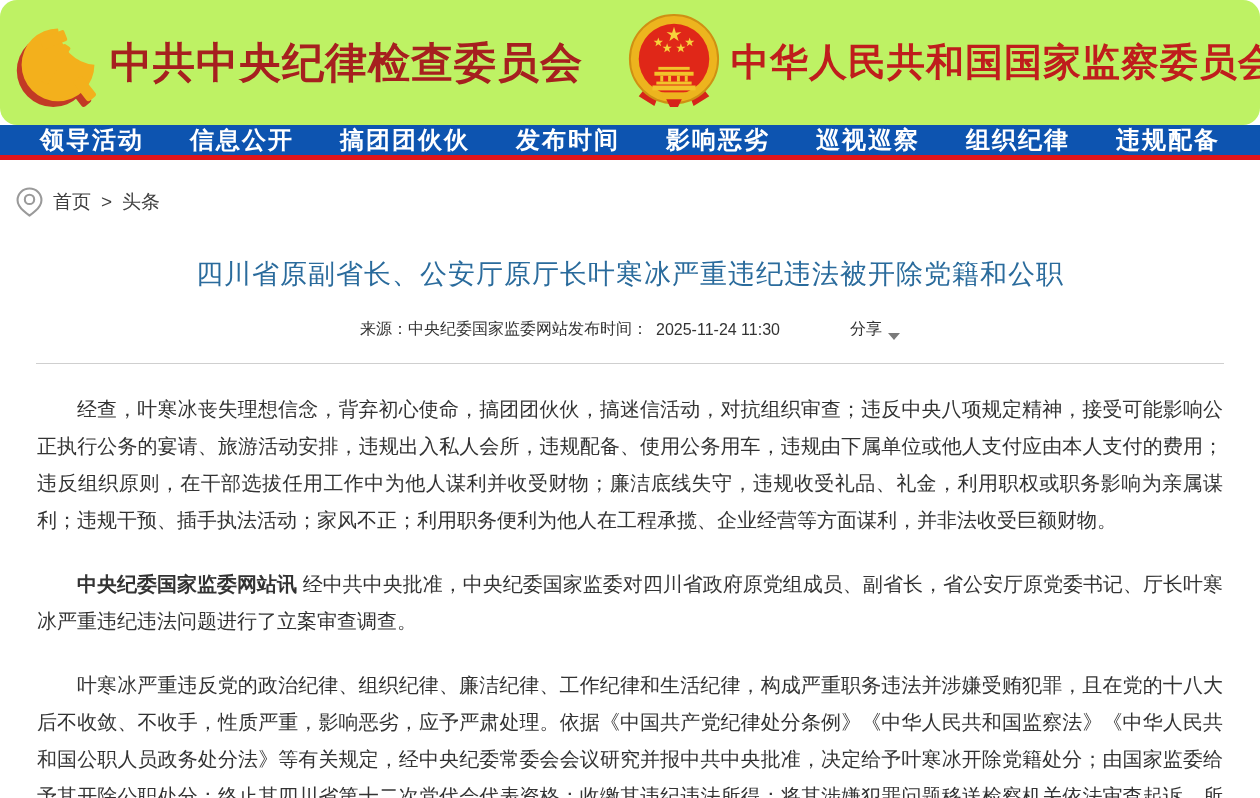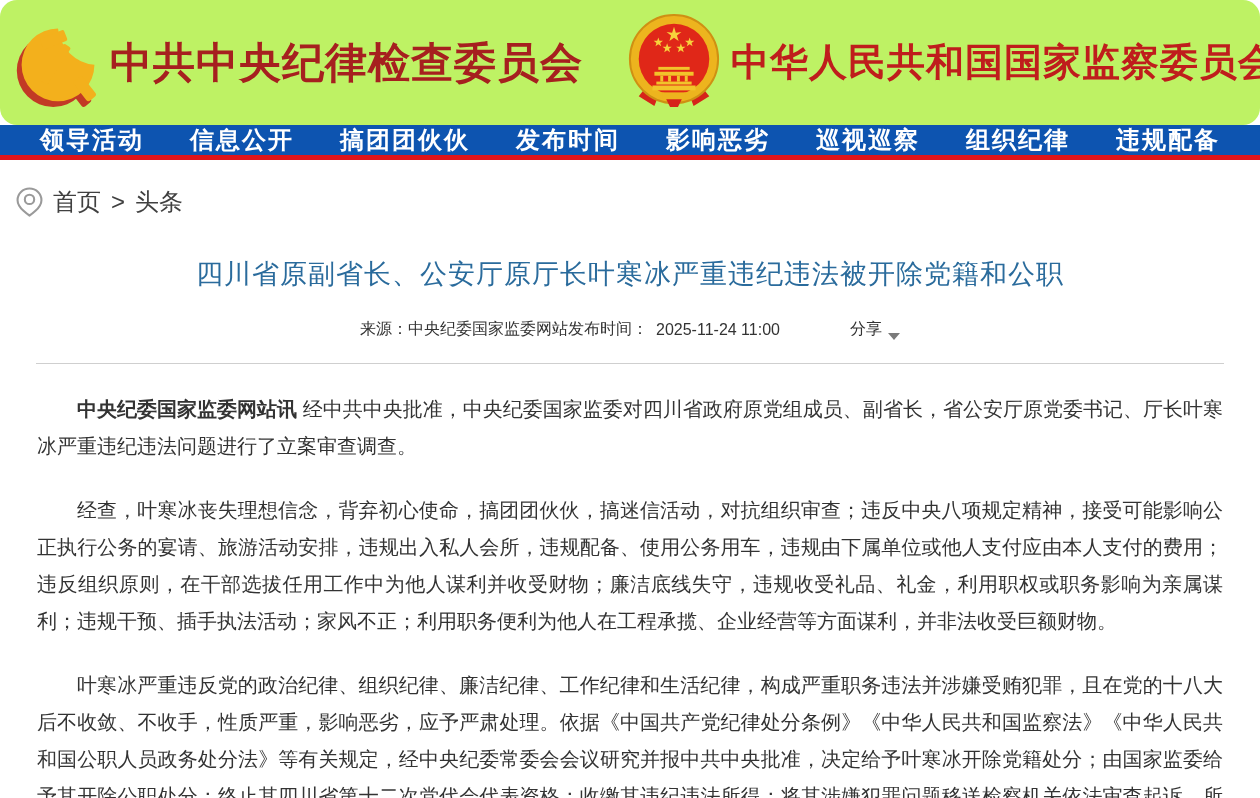--- a/index.html
+++ b/index.html
@@ -33,21 +33,21 @@
   }
   .nav a {
     color:#ffffff; text-decoration:none; font-size:24px; font-weight:bold;
     letter-spacing:2px; white-space:nowrap;
   }
   .red-line { height:5px; background:#e01419; }
 
   
   .breadcrumb {
     margin:26px 0 0 16px; display:flex; align-items:center;
-    font-size:24px; color:#404040;text-align:center;
+    font-size:19px; color:#404040;text-align:center;
   }
   .breadcrumb .pin { margin-right:10px; display:inline-flex; }
   .breadcrumb a { color:#404040; text-decoration:none; }
   .breadcrumb .sep { margin:0 10px; color:#404040; }
 
   
   .article-title {
     margin:38px 60px 0; text-align:center;
     color:#2a6b9c; font-size:27px; font-weight:normal; letter-spacing:1px;
   }
@@ -151,27 +151,27 @@
 
 <h1 class="article-title">四川省原副省长、公安厅原厅长叶寒冰严重违纪违法被开除党籍和公职</h1>
 
 <div class="meta">
   <span class="group">
     <span>来源：</span>
     <span>中央纪委国家监委网站</span>
   </span>
   <span class="group">
     <span>发布时间：</span>
-    <span style="margin-left:8px">2025-11-24 11:00</span>
+    <span style="margin-left:8px">2025-11-24 11:30</span>
   </span>
   <span class="group share">
     <span>分享</span>
     <span class="caret-down"></span>
   </span>
 </div>
 
 <div class="divider"></div>
 
 <div class="article-body">
+  <p><b></b><span>经查，叶寒冰丧失理想信念，背弃初心使命，搞团团伙伙，搞迷信活动，对抗组织审查；违反中央八项规定精神，接受可能影响公正执行公务的宴请、旅游活动安排，违规出入私人会所，违规配备、使用公务用车，违规由下属单位或他人支付应由本人支付的费用；违反组织原则，在干部选拔任用工作中为他人谋利并收受财物；廉洁底线失守，违规收受礼品、礼金，利用职权或职务影响为亲属谋利；违规干预、插手执法活动；家风不正；利用职务便利为他人在工程承揽、企业经营等方面谋利，并非法收受巨额财物。</span></p>
   <p><b>中央纪委国家监委网站讯</b><span> 经中共中央批准，中央纪委国家监委对四川省政府原党组成员、副省长，省公安厅原党委书记、厅长叶寒冰严重违纪违法问题进行了立案审查调查。</span></p>
-  <p><b></b><span>经查，叶寒冰丧失理想信念，背弃初心使命，搞团团伙伙，搞迷信活动，对抗组织审查；违反中央八项规定精神，接受可能影响公正执行公务的宴请、旅游活动安排，违规出入私人会所，违规配备、使用公务用车，违规由下属单位或他人支付应由本人支付的费用；违反组织原则，在干部选拔任用工作中为他人谋利并收受财物；廉洁底线失守，违规收受礼品、礼金，利用职权或职务影响为亲属谋利；违规干预、插手执法活动；家风不正；利用职务便利为他人在工程承揽、企业经营等方面谋利，并非法收受巨额财物。</span></p>
   <p><b></b><span>叶寒冰严重违反党的政治纪律、组织纪律、廉洁纪律、工作纪律和生活纪律，构成严重职务违法并涉嫌受贿犯罪，且在党的十八大后不收敛、不收手，性质严重，影响恶劣，应予严肃处理。依据《中国共产党纪律处分条例》《中华人民共和国监察法》《中华人民共和国公职人员政务处分法》等有关规定，经中央纪委常委会会议研究并报中共中央批准，决定给予叶寒冰开除党籍处分；由国家监委给予其开除公职处分；终止其四川省第十二次党代会代表资格；收缴其违纪违法所得；将其涉嫌犯罪问题移送检察机关依法审查起诉，所涉财物一并移送。</span></p>
 </div>
 
 </body></html>

